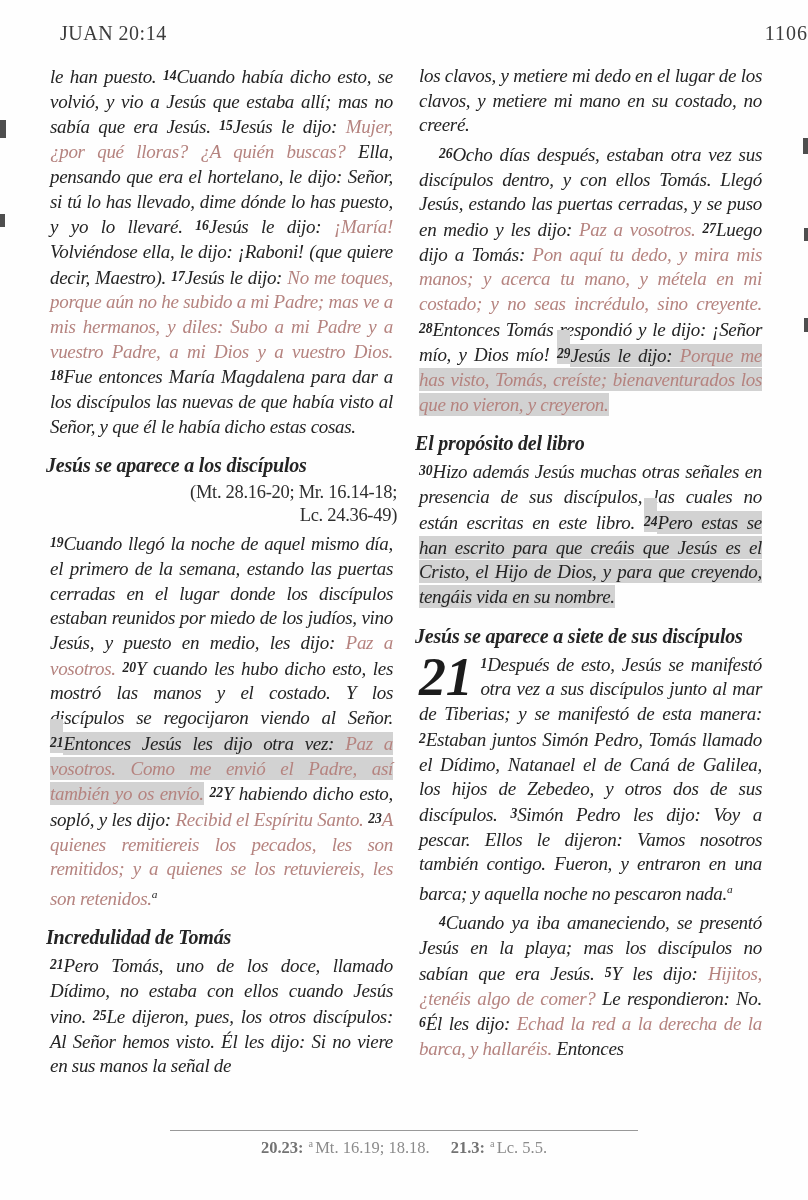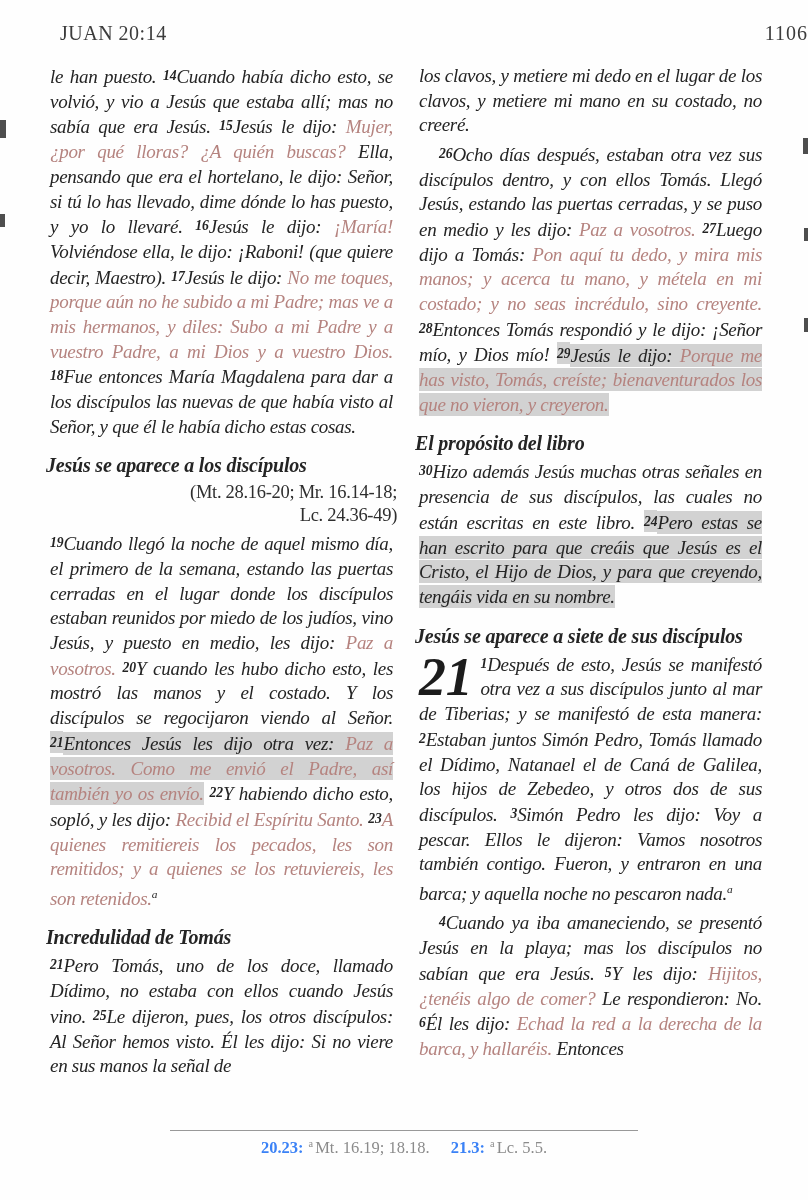--- a/index.html
+++ b/index.html
@@ -42,36 +42,36 @@
     line-height: 23px;
     margin: 15px 0 4px 0;
     letter-spacing: -0.2px;
     text-align: left;
   }
   .refs { font-size: 18.5px; line-height: 23px; margin: 0 0 3px 0; text-align: right; color: #2e2e2e; }
   .v { font-weight: bold; font-size: 0.72em; vertical-align: 0.24em; letter-spacing: -0.1px; }
   .sup { font-size: 0.6em; vertical-align: 0.6em; }
   .red { color: var(--red, #b5837f); }
   .hl { background: var(--hl, #d2d2d2); padding-top: 1px; padding-bottom: 1px; }
-  .v.hl { padding-top: 4px; padding-bottom: 3px; }
+  .v.hl { padding-top: 16px; padding-bottom: 3px; }
   .dropcap {
     float: left;
     font-weight: bold;
     font-size: 54px;
     line-height: 0.8;
     padding: 4px 8px 0 0;
     color: #1c1c1c;
   }
   
   .footer { position: absolute; left: 0; right: 0; top: 1130px; text-align: center; }
   .footer-rule { width: 468px; margin: 0 auto 7px auto; border-top: 1.6px solid #999; height: 0; }
   .footnotes { font-size: 16.5px; color: var(--fngray, #8b8b8b); letter-spacing: 0; }
   .fn-item { white-space: nowrap; }
   .fn-item + .fn-item { margin-left: 21px; }
-  .fn-ref { color: #3b82f6; font-weight: bold; margin-right: 5px; }
+  .fn-ref { color: #737373; font-weight: bold; margin-right: 5px; }
   .fn-sup { font-size: 0.62em; vertical-align: 0.55em; margin-right: 2px; }
   
   .edge-mark { position: absolute; background: #2f2f2f; opacity: 0.85; }
 </style>
 </head>
 <body>
 
 <div class="page">
 
   <div class="header">

